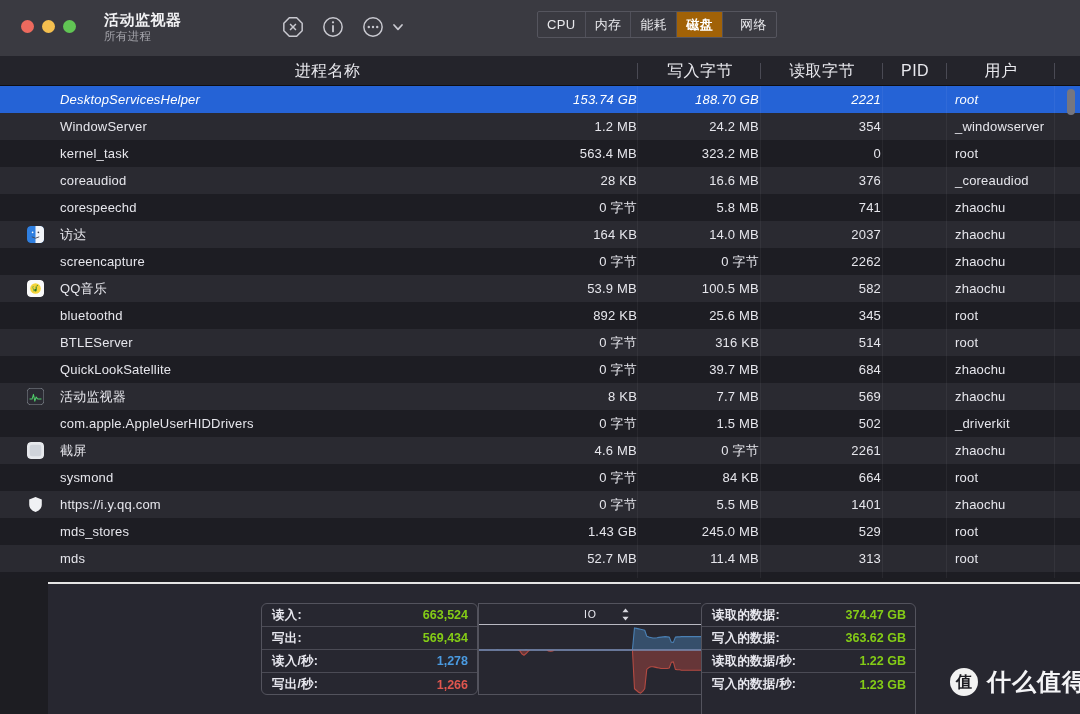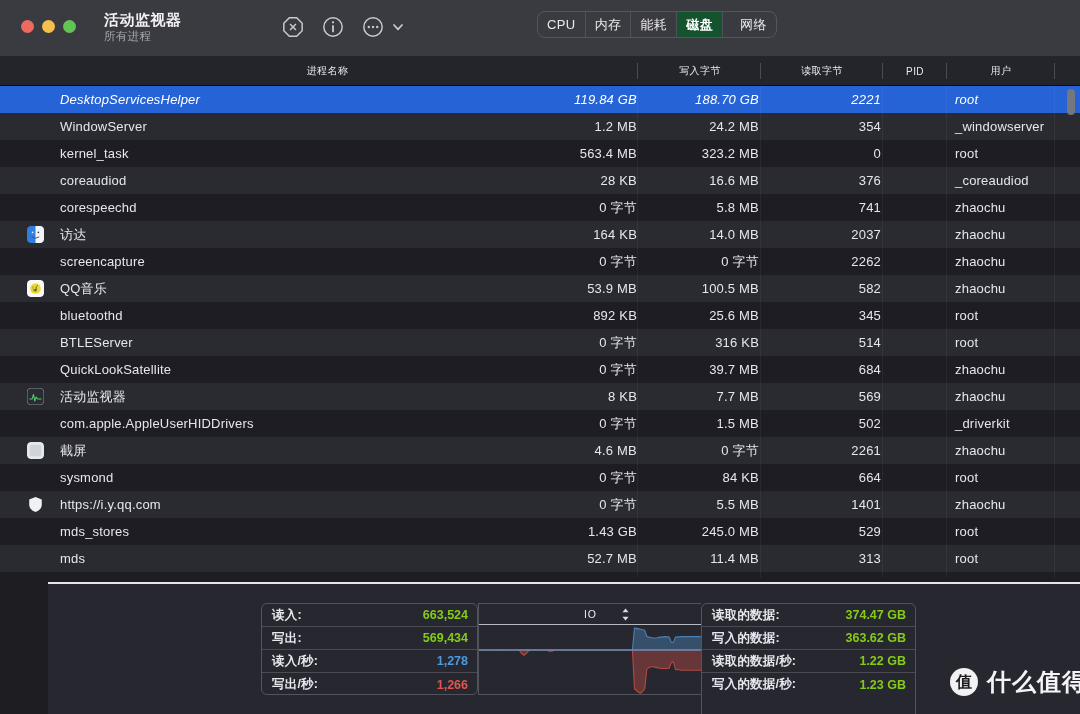--- a/index.html
+++ b/index.html
@@ -51,32 +51,32 @@
   .tb-icon { width: 22px; height: 22px; display: block; cursor: default; }
   .chevron-dn {
     width: 12px; height: 12px; margin-left: -10px; display: block;
   }
 
   
   .segmented {
     position: absolute; left: 537px; top: 11px;
     height: 27px;
     display: flex; align-items: stretch;
-    border: 1px solid #55555e; border-radius: 8px;
+    border: 1px solid #55555e; border-radius: 2px;
     background: transparent; overflow: hidden;
   }
   .seg {
     display: flex; align-items: center; justify-content: center;
     padding: 0 9px;
     font-size: 13px; color: #e8e8ec;
     border-right: 1px solid #50505a;
     letter-spacing: .4px;
   }
   .seg:last-child { border-right: none; padding-left: 17px; }
-  .seg.active { background: #14532d; font-weight: bold; color: #fff; }
+  .seg.active { background: #a16207; font-weight: bold; color: #fff; }
 
   
   .search {
     position: absolute; left: 775px; top: 9px;
     width: 289px; height: 31px;
     border: 1px solid #4e4e57; border-radius: 6px;
     display: flex; align-items: center;
     background: #3f3f47;
   }
   .search-icon { margin-left: 12px; width: 14px; height: 14px; display:block; }
@@ -85,21 +85,21 @@
   
   .colhead {
     position: absolute; left: 0; top: 56px;
     width: 1080px; height: 30px;
     background: #24242b;
     border-bottom: 1px solid #0f0f13;
   }
   .ch {
     position: absolute; top: 0; height: 30px;
     display: flex; align-items: center; justify-content: center;
-    font-size: 10px; color: #e9e9ee; letter-spacing: .4px;
+    font-size: 16px; color: #e9e9ee; letter-spacing: .4px;
   }
   .ch-sep {
     position: absolute; top: 7px; width: 1px; height: 16px;
     background: #4a4a54;
   }
 
   
   .table {
     position: absolute; left: 0; top: 86px;
     width: 1080px; height: 492px;
@@ -273,21 +273,21 @@
     <span class="ch-sep" style="left:760px;"></span>
     <span class="ch-sep" style="left:882px;"></span>
     <span class="ch-sep" style="left:946px;"></span>
     <span class="ch-sep" style="left:1054px;"></span>
   </div>
 
   <div class="table">
     <div id="rows">
         <div class="row sel">
           <span class="cell c-name">DesktopServicesHelper</span>
-          <span class="cell c-write">119.84 GB</span>
+          <span class="cell c-write">153.74 GB</span>
           <span class="cell c-read">188.70 GB</span>
           <span class="cell c-pid">2221</span>
           <span class="cell c-user">root</span>
         </div>
         <div class="row alt">
           <span class="cell c-name">WindowServer</span>
           <span class="cell c-write">1.2 MB</span>
           <span class="cell c-read">24.2 MB</span>
           <span class="cell c-pid">354</span>
           <span class="cell c-user">_windowserver</span>

